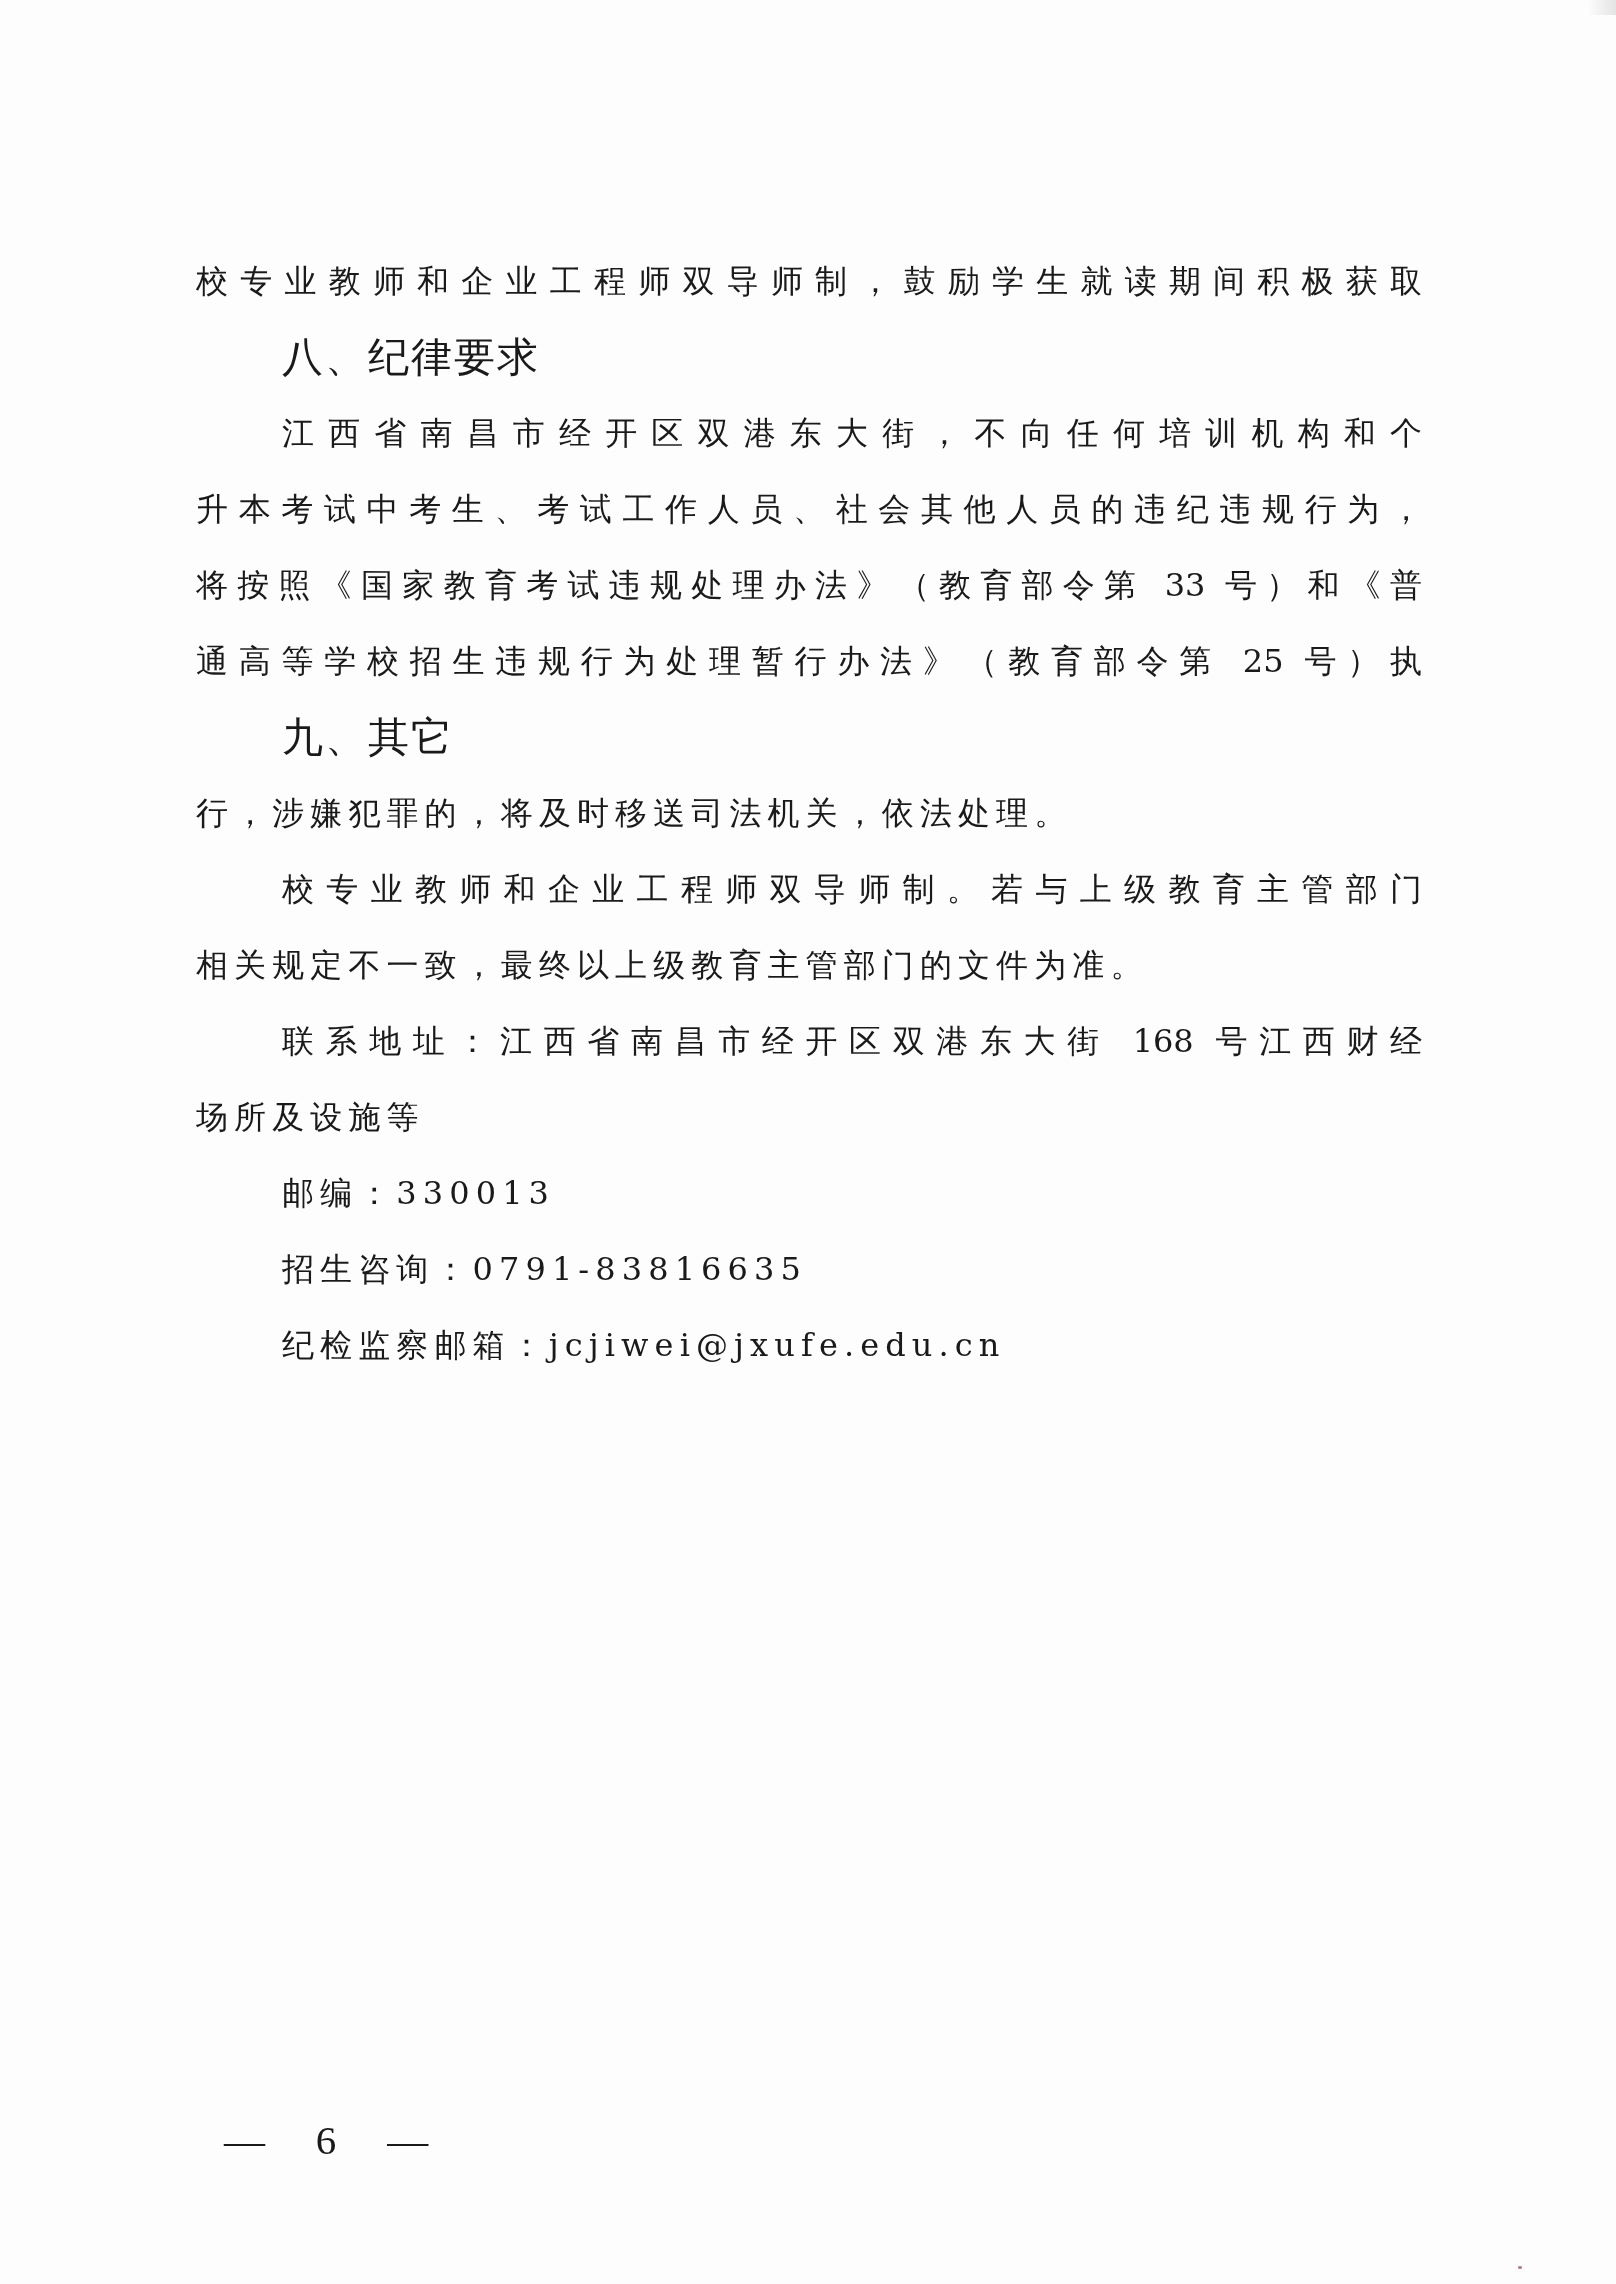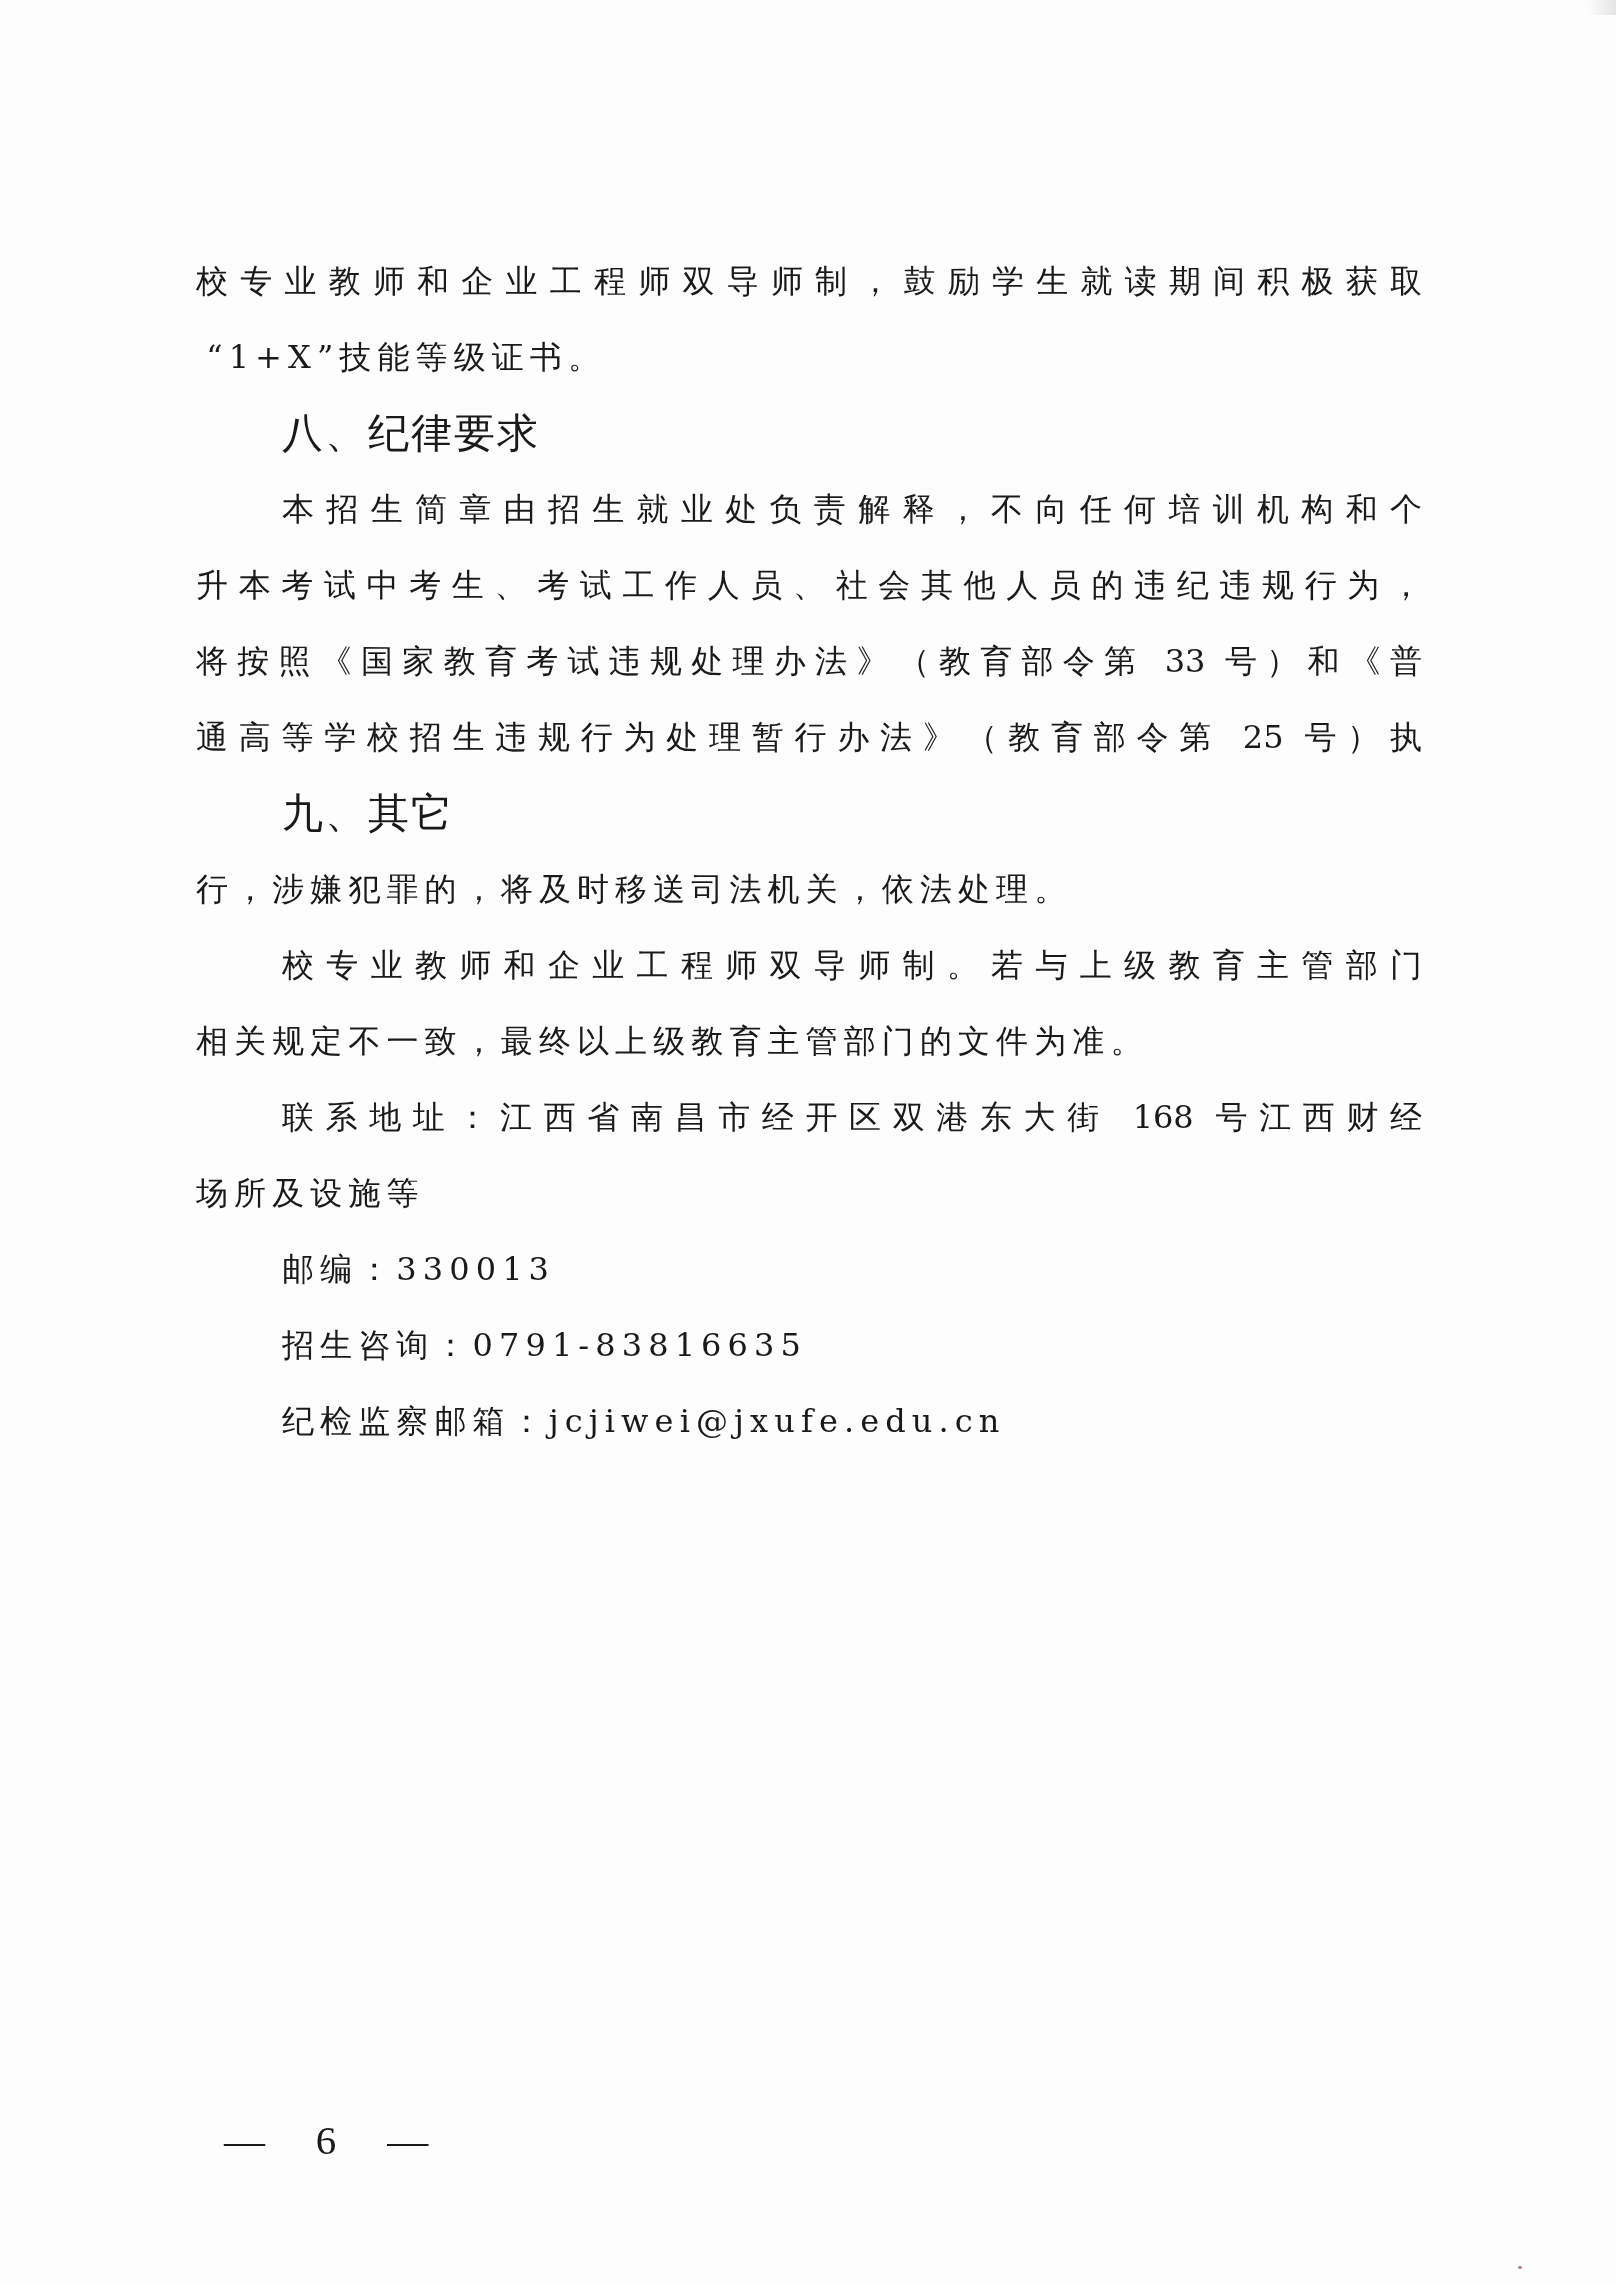--- a/index.html
+++ b/index.html
@@ -67,24 +67,23 @@
       border-radius: 50%;
       background: #b08080;
     }
   </style>
 </head>
 <body>
 
 <div class="page">
 
   <div class="line justify">校专业教师和企业工程师双导师制，鼓励学生就读期间积极获取</div>
-  <div class="line" style="padding-left:10.2px;">“1+X”技能等级证书。</div>
 
   <div class="line heading indent">八、纪律要求</div>
-  <div class="line justify indent">本招生简章由招生就业处负责解释，不向任何培训机构和个</div>
+  <div class="line justify indent">江西省南昌市经开区双港东大街，不向任何培训机构和个</div>
   <div class="line justify">升本考试中考生、考试工作人员、社会其他人员的违纪违规行为，</div>
   <div class="line justify">将按照《国家教育考试违规处理办法》（教育部令第 33 号）和《普</div>
   <div class="line justify">通高等学校招生违规行为处理暂行办法》（教育部令第 25 号）执</div>
   <div class="line heading indent">九、其它</div>
 
   <div class="line">行，涉嫌犯罪的，将及时移送司法机关，依法处理。</div>
   <div class="line justify indent">校专业教师和企业工程师双导师制。若与上级教育主管部门</div>
   <div class="line">相关规定不一致，最终以上级教育主管部门的文件为准。</div>
 
   <div class="line justify indent">联系地址：江西省南昌市经开区双港东大街 168 号江西财经</div>

